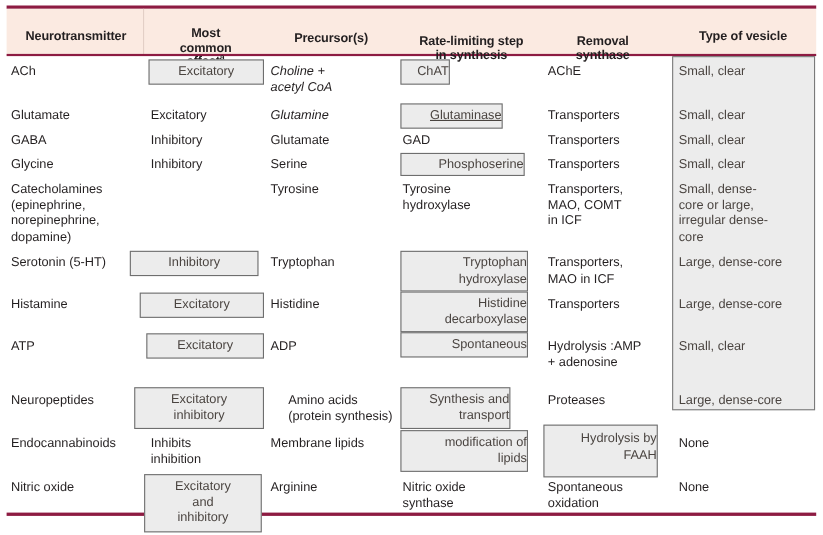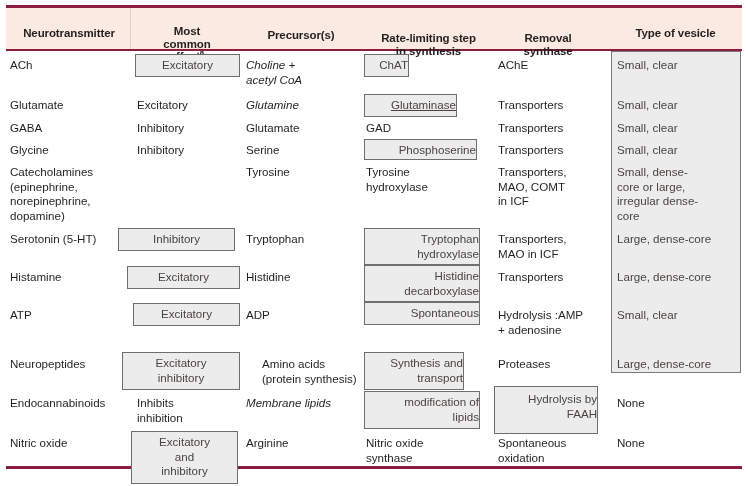--- a/index.html
+++ b/index.html
@@ -225,21 +225,21 @@
   <div class="cell" style="left:262px; top:357px;"><span>Amino acids
 (protein synthesis)</span></div>
   <div class="boxed" style="left:364px; top:352px; width:100px; height:38px; padding:3px 0 0 4px;"><span>Synthesis and
  transport</span></div>
   <div class="cell" style="left:498px; top:357px;"><span>Proteases</span></div>
   <div class="vesicle-text" style="left:617px; top:357px;"><span>Large, dense-core</span></div>
 
   <div class="cell" style="left:10px; top:396px;"><span>Endocannabinoids</span></div>
   <div class="cell" style="left:137px; top:396px;"><span>Inhibits
 inhibition</span></div>
-  <div class="cell" style="left:246px; top:396px;font-style:italic;"><span>Membrane lipids</span></div>
+  <div class="cell" style="left:246px; top:396px;"><span>Membrane lipids</span></div>
   <div class="boxed" style="left:364px; top:391px; width:116px; height:38px; padding:3px 0 0 4px;"><span>modification of
  lipids</span></div>
   <div class="boxed" style="left:494px; top:386px; width:104px; height:48px; padding:5px 0 0 6px;"><span>Hydrolysis by
 FAAH</span></div>
   <div class="vesicle-plain" style="left:617px; top:396px;"><span>None</span></div>
 
   <div class="cell" style="left:10px; top:436px;"><span>Nitric oxide</span></div>
   <div class="boxed center" style="left:131px; top:431px; width:107px; height:53px; padding-top:3px;"><span>Excitatory
  and
  inhibitory</span></div>

